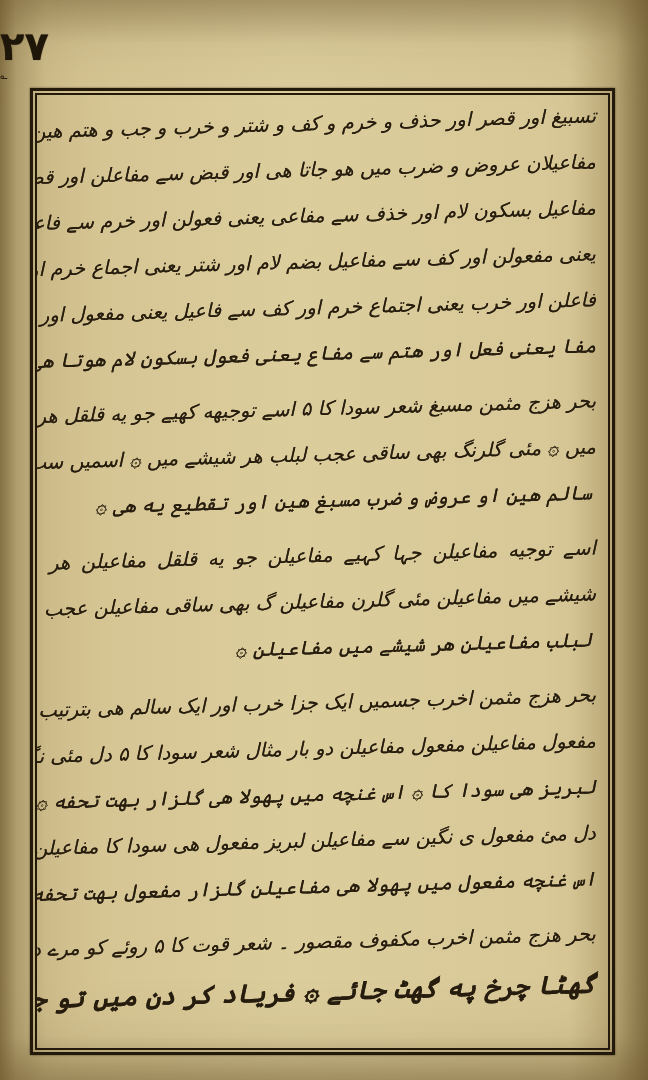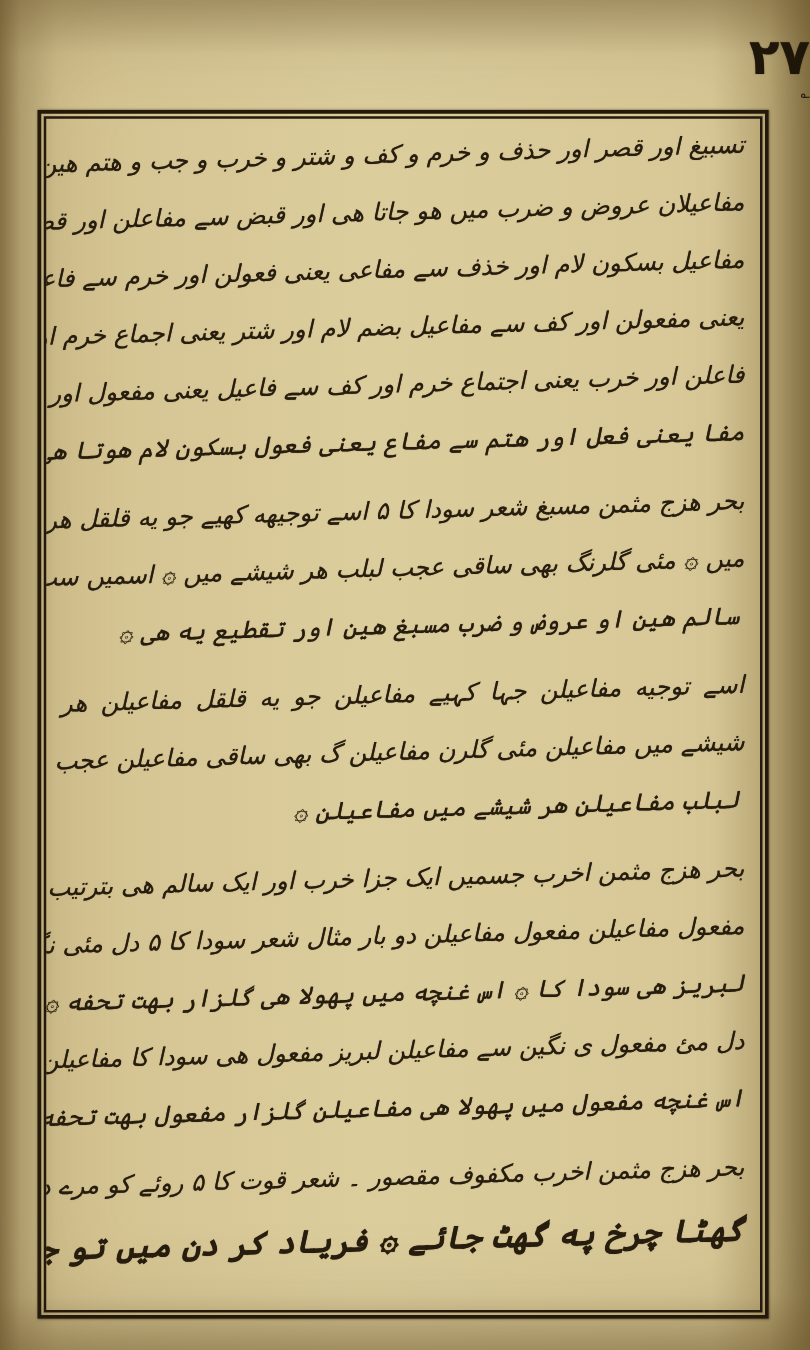--- a/index.html
+++ b/index.html
@@ -14,21 +14,21 @@
   .scan{
     position:absolute;inset:0;
     background:
       linear-gradient(180deg, rgba(120,98,55,.35) 0%, rgba(120,98,55,0) 4%, rgba(120,98,55,0) 96%, rgba(120,98,55,.4) 100%),
       linear-gradient(90deg, #8f7b4e 0%, #bfad7c 2.5%, #d4c391 7%, #dccd9d 45%, #d8c897 88%, #c0ae7c 95%, #8a774a 100%);
     box-shadow:inset 0 0 90px rgba(96,76,34,.45);
   }
   
   .page-number-wrap{
     position:absolute;top:26px;left:0;right:0;
-    text-align:right;
+    text-align:left;
     color:#1f160a;
   }
   .page-number{
     font-size:40px;font-weight:bold;line-height:1;
     letter-spacing:2px;
     text-shadow:0 0 1px rgba(30,20,5,.6);
   }
   .page-ornament{
     display:block;
     font-size:13px;line-height:1;margin-top:2px;

